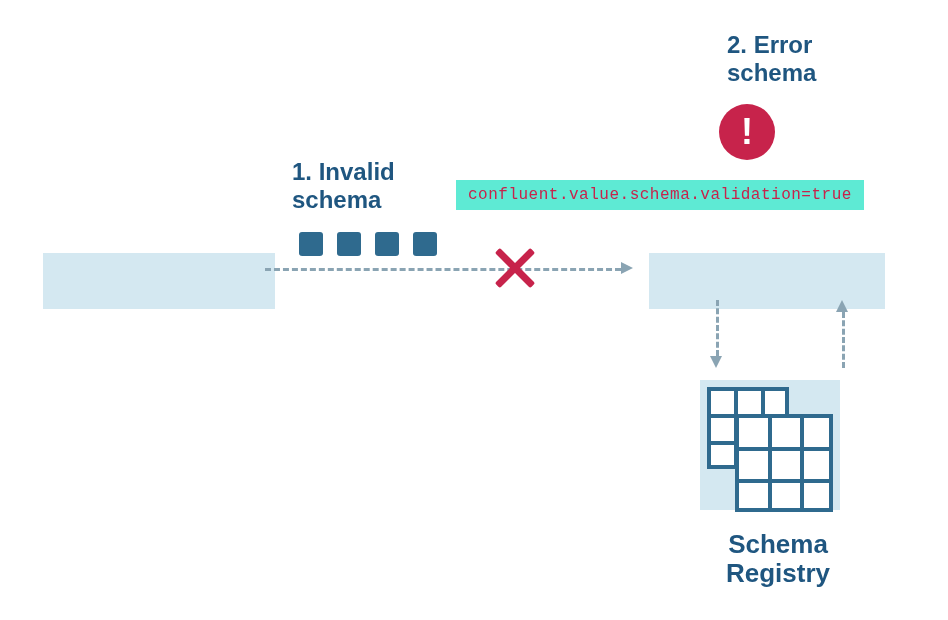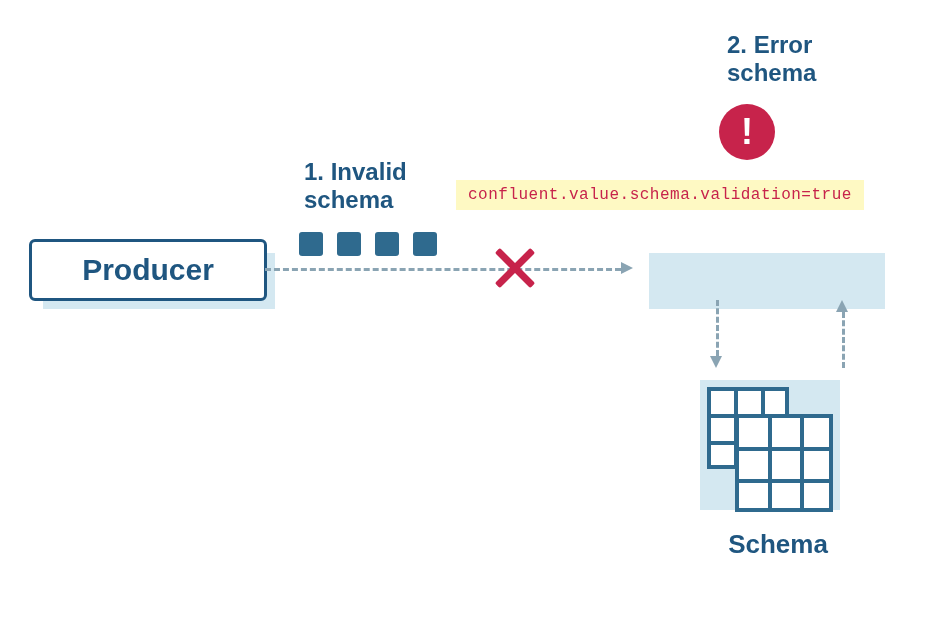--- a/index.html
+++ b/index.html
@@ -45,21 +45,21 @@
   }
   .msg-square {
     position: absolute;
     width: 24px;
     height: 24px;
     background: #2f6a8e;
     border-radius: 3px;
   }
   .config-pill {
     position: absolute;
-    background: #fef9c3;
+    background: #5eead4;
     padding: 6px 12px;
     font-family: ui-monospace, Menlo, Consolas, "Courier New", monospace;
     font-size: 16px;
     color: #c7234b;
     letter-spacing: 0.5px;
   }
   
   .error-badge {
     position: absolute;
     width: 56px;
@@ -150,37 +150,34 @@
     line-height: 1.1;
     width: 180px;
   }
 </style>
 </head>
 <body>
 
 <div class="stage">
 
   <div class="shadow-box" style="left:43px; top:253px; width:232px; height:56px;"></div>
-  <div class="node-box" style="left:29px; top:239px; width:232px; height:56px;">
-    <span class="node-label">Producer</span>
-  </div>
 
   <div class="shadow-box" style="left:649px; top:253px; width:236px; height:56px;"></div>
 
   <div class="dashed-h" style="left:265px; top:268px; width:356px;"></div>
   <div class="arrow-right" style="left:621px; top:262px;"></div>
 
   <div class="cross" style="left:494px; top:247px;"></div>
 
   <div class="msg-square" style="left:299px; top:232px;"></div>
   <div class="msg-square" style="left:337px; top:232px;"></div>
   <div class="msg-square" style="left:375px; top:232px;"></div>
   <div class="msg-square" style="left:413px; top:232px;"></div>
 
-  <div class="callout" style="left:304px; top:158px;">
+  <div class="callout" style="left:292px; top:158px;">
     <span>1. Invalid</span><br>
     <span>schema</span>
   </div>
 
   <div class="callout" style="left:727px; top:31px;">
     <span>2. Error</span><br>
     <span>schema</span>
   </div>
 
   <div class="error-badge" style="left:719px; top:104px;">
@@ -207,15 +204,16 @@
 
   <div class="grid-icon" style="left:735px; top:414px; width:98px; height:98px;">
     <div class="cell" style="left:0; top:29px; width:100%; height:4px;"></div>
     <div class="cell" style="left:0; top:61px; width:100%; height:4px;"></div>
     <div class="cell" style="left:29px; top:0; width:4px; height:100%;"></div>
     <div class="cell" style="left:61px; top:0; width:4px; height:100%;"></div>
   </div>
 
   <div class="schema-caption" style="left:688px; top:530px;">
     <span>Schema</span><br>
+    <span>Registry</span>
   </div>
 
 </div>
 
 </body></html>

